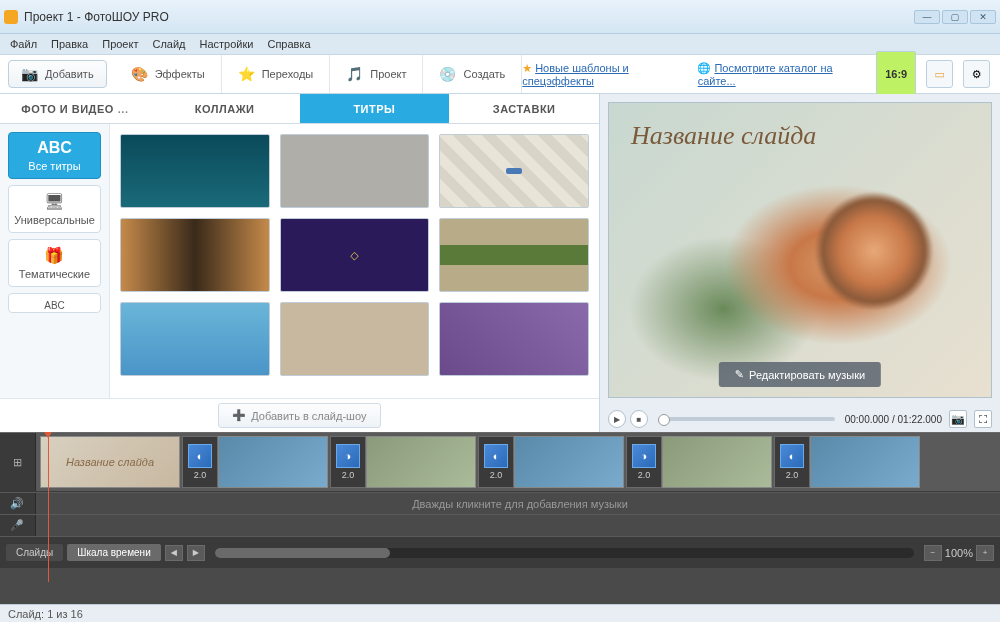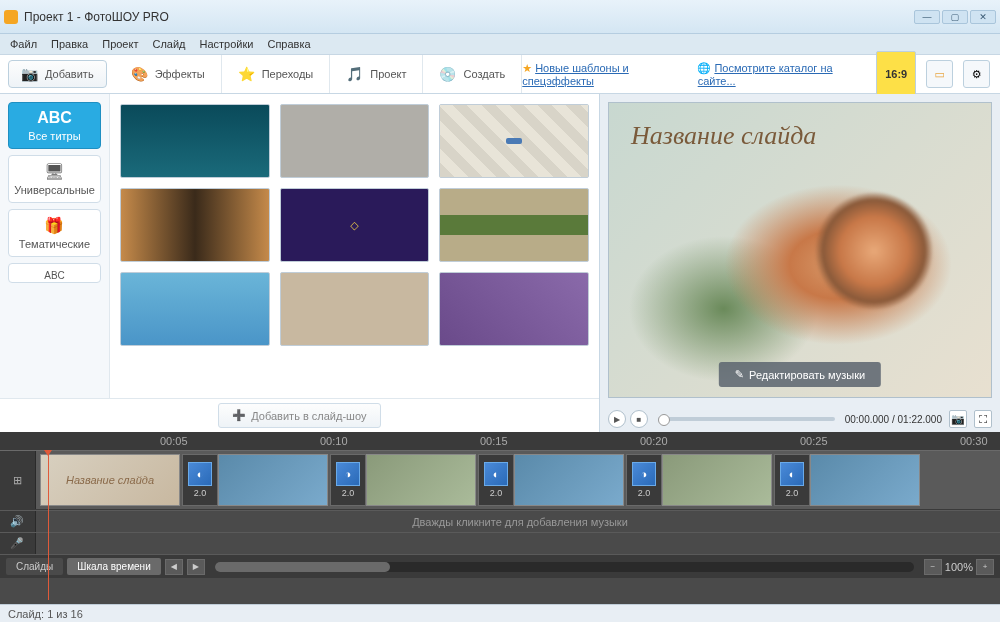--- a/index.html
+++ b/index.html
@@ -12,21 +12,21 @@
 .menubar{height:20px;display:flex;align-items:center;gap:14px;padding:0 10px;font-size:11px;color:#333}
 .menubar span{cursor:pointer}
 .toolbar{height:40px;background:#fff;display:flex;align-items:stretch;border-top:1px solid #c7d7e4;border-bottom:1px solid #c7d7e4}
 .tbtn{display:flex;align-items:center;gap:6px;padding:0 16px;border-right:1px solid #e0e8ee;cursor:pointer;font-size:12px;color:#555}
 .tbtn.add{border:1px solid #bcd0de;border-radius:4px;margin:5px 8px;padding:0 12px;background:linear-gradient(#fdfdfd,#eef3f7)}
 .ticon{width:18px;height:18px;display:flex;align-items:center;justify-content:center;font-size:14px}
 .rightinfo{margin-left:auto;display:flex;align-items:center;gap:10px;padding-right:10px}
 .linky{display:flex;flex-direction:row;gap:2px;font-size:10px}
 .linky a{color:#2a6ab5;text-decoration:underline}
 .linky .star{color:#f5a623;margin-right:3px}
-.aspect{border:1px solid #bcd0de;padding:16px 8px;border-radius:2px;font-weight:bold;color:#333;background:#fde047}
+.aspect{border:1px solid #bcd0de;padding:16px 8px;border-radius:2px;font-weight:bold;color:#333;background:#bef264}
 .sqbtn{width:28px;height:28px;border:1px solid #bcd0de;border-radius:3px;display:flex;align-items:center;justify-content:center;background:#f5f8fb}
 .midrow{display:flex;height:338px}
 .leftpanel{width:600px;display:flex;flex-direction:column;background:#fff;border-right:1px solid #c7d7e4}
 .subtabs{height:30px;display:flex;border-bottom:1px solid #d0dde8}
 .subtab{flex:1;display:flex;align-items:center;justify-content:center;font-size:11px;font-weight:bold;color:#555;letter-spacing:0.5px;cursor:pointer;position:relative}
 .subtab.active{background:#29abe2;color:#fff}
 .subtab.active::after{content:"";position:absolute;bottom:-6px;left:50%;margin-left:-6px;border:6px solid transparent;border-top-color:#29abe2}
 .subtab .dots{margin-left:4px;color:#888}
 .catbody{flex:1;display:flex;overflow:hidden}
 .catside{width:110px;display:flex;flex-direction:column;gap:6px;padding:8px;background:#f5f8fb;border-right:1px solid #e0e8ee;overflow:hidden}
@@ -72,21 +72,21 @@
 .clip{height:52px;border:1px solid #888;margin-right:2px;position:relative;background:#7a6a5a;display:flex;align-items:center;justify-content:center;overflow:hidden}
 .clip.title{width:140px;background:linear-gradient(135deg,#d8d0c0,#c8b8a0);font-family:Georgia,serif;font-style:italic;color:#8a6a4a;font-size:11px}
 .clip.photo{width:110px;background:linear-gradient(135deg,#5a8aaa,#7aaacc)}
 .clip.photo2{background:linear-gradient(135deg,#8a9a7a,#aabb9a)}
 .clip.photo3{background:linear-gradient(135deg,#9a8a9a,#bbasbb)}
 .trans{width:36px;height:52px;background:#3a3a3a;border:1px solid #6a6a6a;display:flex;flex-direction:column;align-items:center;justify-content:center;position:relative}
 .trans .tbox{width:24px;height:24px;background:linear-gradient(135deg,#4a8ad8,#2a6ab8);border:1px solid #6aaae8;display:flex;align-items:center;justify-content:center;color:#fff;font-size:10px}
 .trans .dur{font-size:9px;color:#ccc;margin-top:2px}
 .atrack{height:22px;background:#4a4a4a;border-top:1px solid #5a5a5a;display:flex;align-items:center;padding-left:40px;position:relative;font-size:10px;color:#999;justify-content:center}
 .atrack .thdr{position:absolute;left:0;top:0;bottom:0;width:36px;background:#3a3a3a;display:flex;align-items:center;justify-content:center;font-size:11px;border-right:1px solid #2a2a2a}
-.tlbottom{height:24px;background:#3a3a3a;display:flex;align-items:center;padding:0 6px;gap:4px;border-top:1px solid #5a5a5a}
+.tlbottom{height:32px;background:#3a3a3a;display:flex;align-items:center;padding:0 6px;gap:4px;border-top:1px solid #5a5a5a}
 .tltab{padding:3px 10px;font-size:10px;color:#ccc;background:#4a4a4a;border-radius:2px}
 .tltab.active{background:#6a6a6a;color:#fff}
 .navbtn{width:18px;height:16px;background:#5a5a5a;border:1px solid #6a6a6a;display:flex;align-items:center;justify-content:center;font-size:8px;color:#ccc}
 .hscroll{flex:1;height:10px;background:#2a2a2a;border-radius:5px;margin:0 6px;position:relative}
 .hscroll::before{content:"";position:absolute;left:0;width:25%;top:0;bottom:0;background:#6a6a6a;border-radius:5px}
 .zoom{display:flex;align-items:center;gap:3px;font-size:10px;color:#ccc}
 .statusbar{height:18px;background:#e8eef4;display:flex;align-items:center;padding:0 8px;font-size:10px;color:#555;border-top:1px solid #c0cdd8}
 </style>
 </head>
 <body>
@@ -141,20 +141,35 @@
         <span style="color:#e8a848">▭</span>
       </div>
     <div class="sqbtn">
         <span>⚙</span>
       </div>
   </div>
 </div>
 
 <div class="midrow">
   <div class="leftpanel">
+    <div class="subtabs">
+      <div class="subtab">
+          <span>ФОТО И ВИДЕО</span>
+          <span class="dots">...</span>
+        </div>
+      <div class="subtab">
+          <span>КОЛЛАЖИ</span>
+        </div>
+      <div class="subtab active">
+          <span>ТИТРЫ</span>
+        </div>
+      <div class="subtab">
+          <span>ЗАСТАВКИ</span>
+        </div>
+    </div>
     <div class="catbody">
       <div class="catside">
         <div class="catbtn active">
           <span class="ci" style="font-weight:bold">ABC</span>
           <span>Все титры</span>
         </div>
         <div class="catbtn">
           <span class="ci">🖥</span>
           <span>Универсальные</span>
         </div>
@@ -210,28 +225,20 @@
           <span>📷</span>
         </div>
       <div class="pvicon">
           <span>⛶</span>
         </div>
     </div>
   </div>
 </div>
 
 <div class="timeline">
-  <div class="ruler">
-    <span class="tick" style="left:160px">00:05</span>
-    <span class="tick" style="left:320px">00:10</span>
-    <span class="tick" style="left:480px">00:15</span>
-    <span class="tick" style="left:640px">00:20</span>
-    <span class="tick" style="left:800px">00:25</span>
-    <span class="tick" style="left:960px">00:30</span>
-  </div>
   <div class="tracks">
     <div class="playhead"></div>
     <div class="track">
       <div class="thdr">
           <span>⊞</span>
         </div>
       <div class="clip title">
           <span>Название слайда</span>
         </div>
       <div class="trans">

